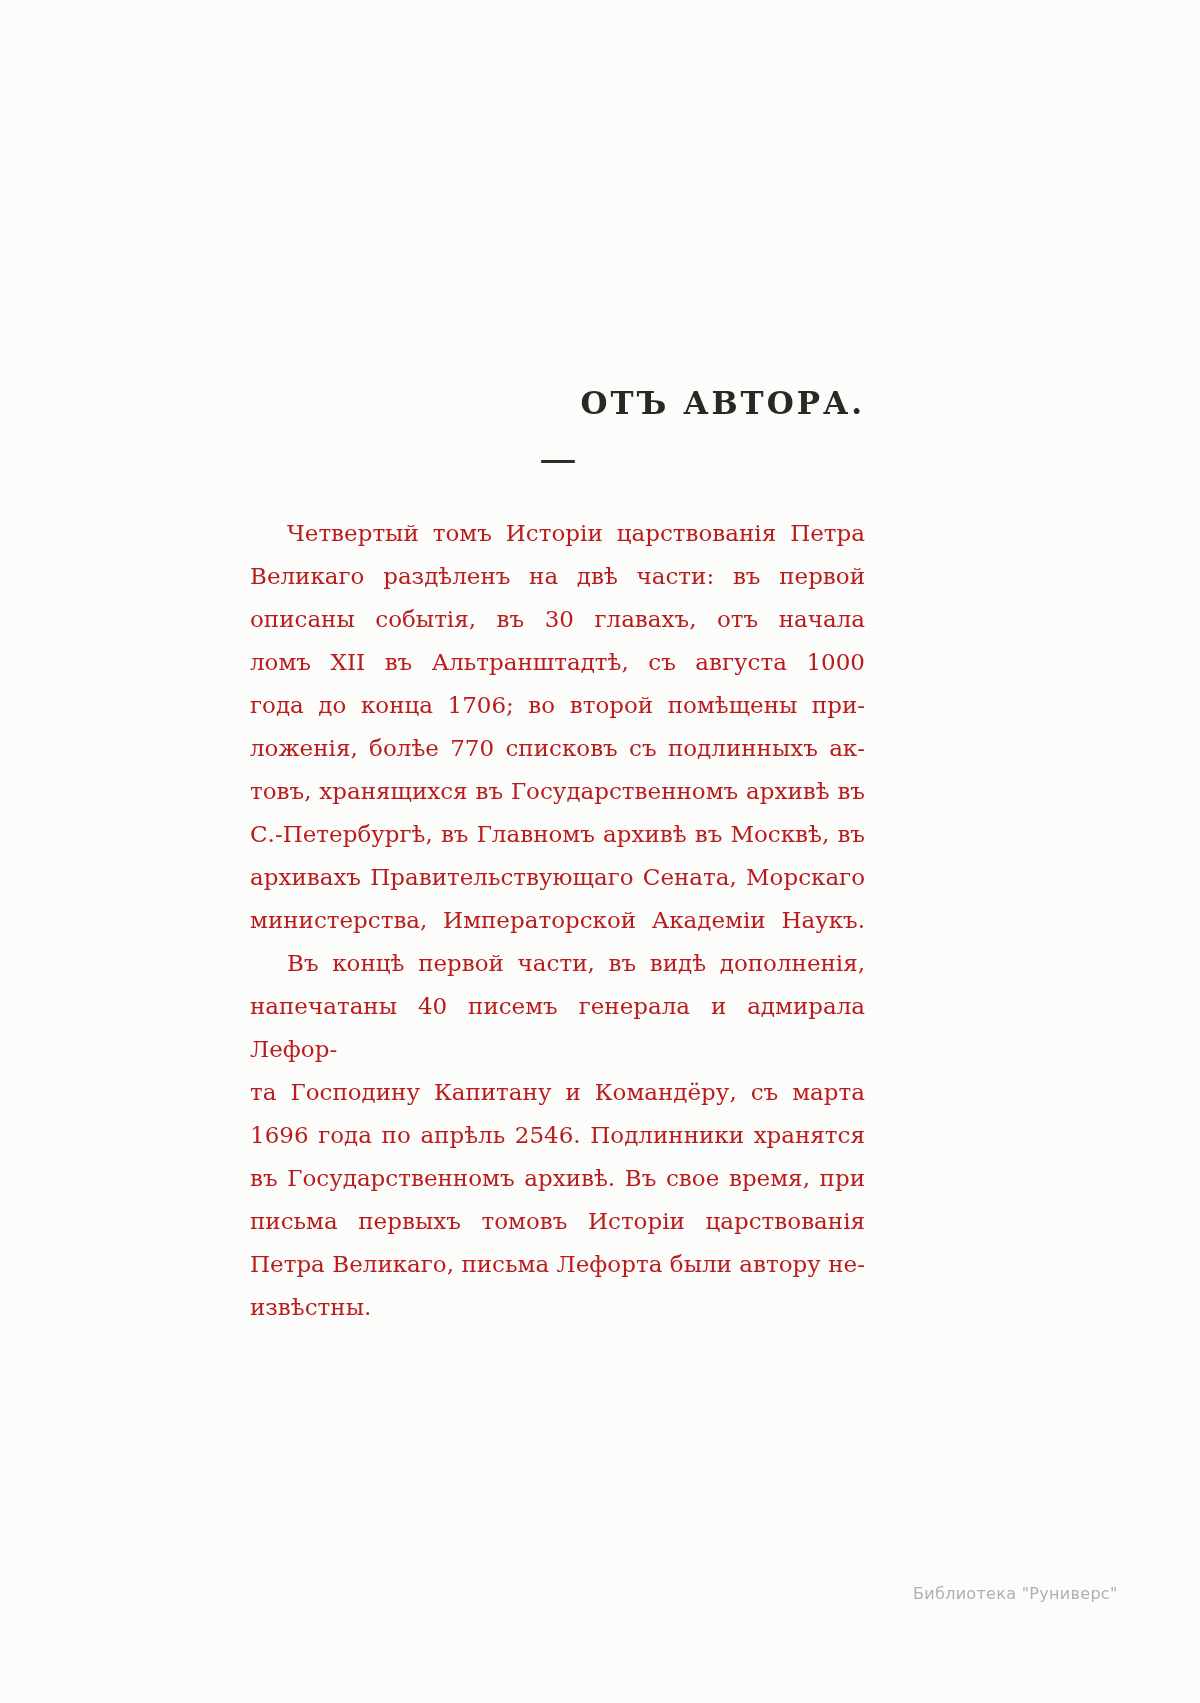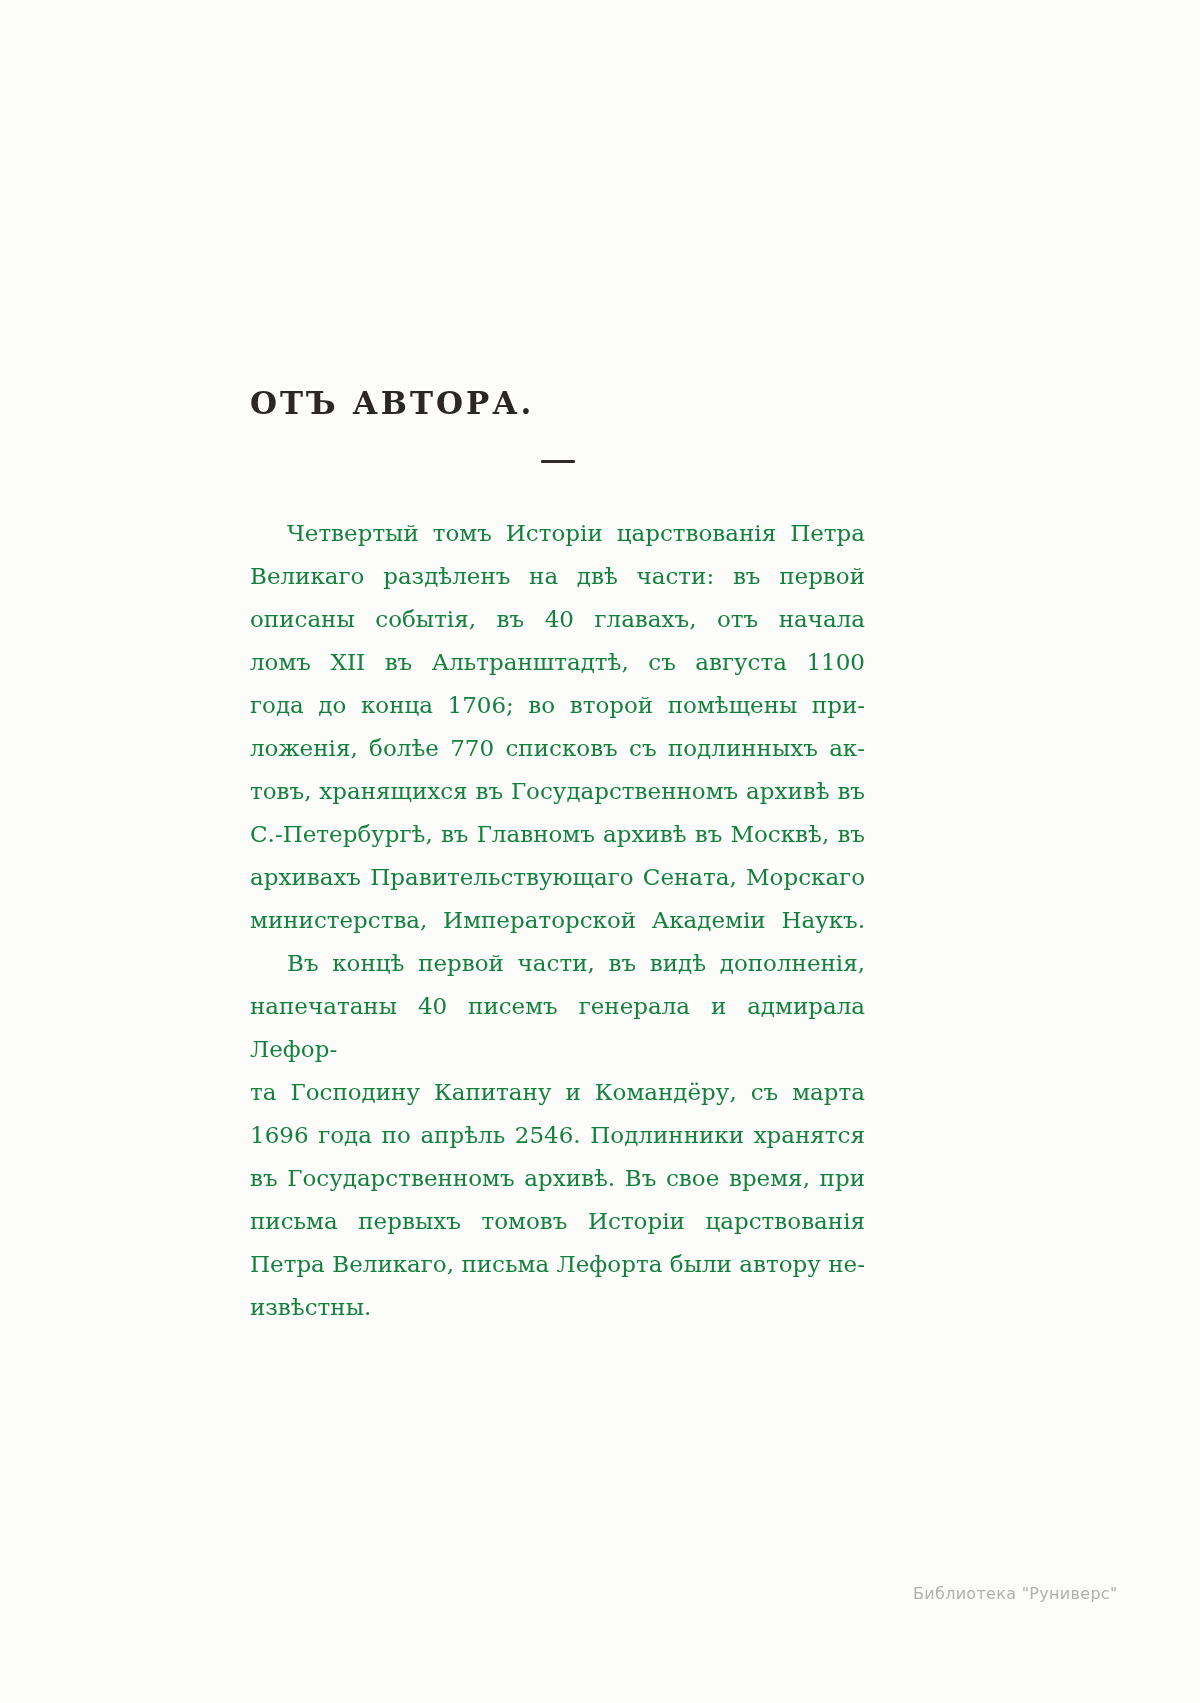--- a/index.html
+++ b/index.html
@@ -15,21 +15,21 @@
     overflow: hidden;
     font-family: "DejaVu Serif", serif;
     color: #2e2b28;
   }
   .heading {
     position: absolute;
     top: 386px;
     left: 250px;
     width: 615px;
     margin: 0;
-    text-align: left;
+    text-align: right;
     font-size: 31px;
     font-weight: 700;
     letter-spacing: 3px;
     color: #2a2724;
     line-height: 1.1;
   }
   .divider-wrap {
     position: absolute;
     top: 460px;
     left: 250px;
@@ -43,21 +43,21 @@
     background: #2f2b28;
     border-radius: 1px;
   }
   .body-text {
     position: absolute;
     top: 512px;
     left: 250px;
     width: 615px;
     font-size: 23px;
     line-height: 43px;
-    color: #15803d;
+    color: #b91c1c;
   }
   .text-line {
     text-align: justify;
     text-align-last: justify;
     white-space: normal;
   }
   .text-line.indent {
     text-indent: 37px;
   }
   .text-line.last {
@@ -83,22 +83,22 @@
   <h1 class="heading">ОТЪ АВТОРА.</h1>
 
   <div class="divider-wrap">
     <div class="divider"></div>
   </div>
 
   <div class="body-text">
     <div class="paragraph">
         <div class="text-line indent"><span>Четвертый томъ Исторіи царствованія Петра</span></div>
         <div class="text-line"><span>Великаго раздѣленъ на двѣ части: въ первой</span></div>
-        <div class="text-line"><span>описаны событія, въ 40 главахъ, отъ начала</span></div>
-        <div class="text-line"><span>ломъ XII въ Альтранштадтѣ, съ августа 1100</span></div>
+        <div class="text-line"><span>описаны событія, въ 30 главахъ, отъ начала</span></div>
+        <div class="text-line"><span>ломъ XII въ Альтранштадтѣ, съ августа 1000</span></div>
         <div class="text-line"><span>года до конца 1706; во второй помѣщены при-</span></div>
         <div class="text-line"><span>ложенія, болѣе 770 списковъ съ подлинныхъ ак-</span></div>
         <div class="text-line"><span>товъ, хранящихся въ Государственномъ архивѣ въ</span></div>
         <div class="text-line"><span>С.-Петербургѣ, въ Главномъ архивѣ въ Москвѣ, въ</span></div>
         <div class="text-line"><span>архивахъ Правительствующаго Сената, Морскаго</span></div>
         <div class="text-line"><span>министерства, Императорской Академіи Наукъ.</span></div>
       </div>
     <div class="paragraph">
         <div class="text-line indent"><span>Въ концѣ первой части, въ видѣ дополненія,</span></div>
         <div class="text-line"><span>напечатаны 40 писемъ генерала и адмирала Лефор-</span></div>

